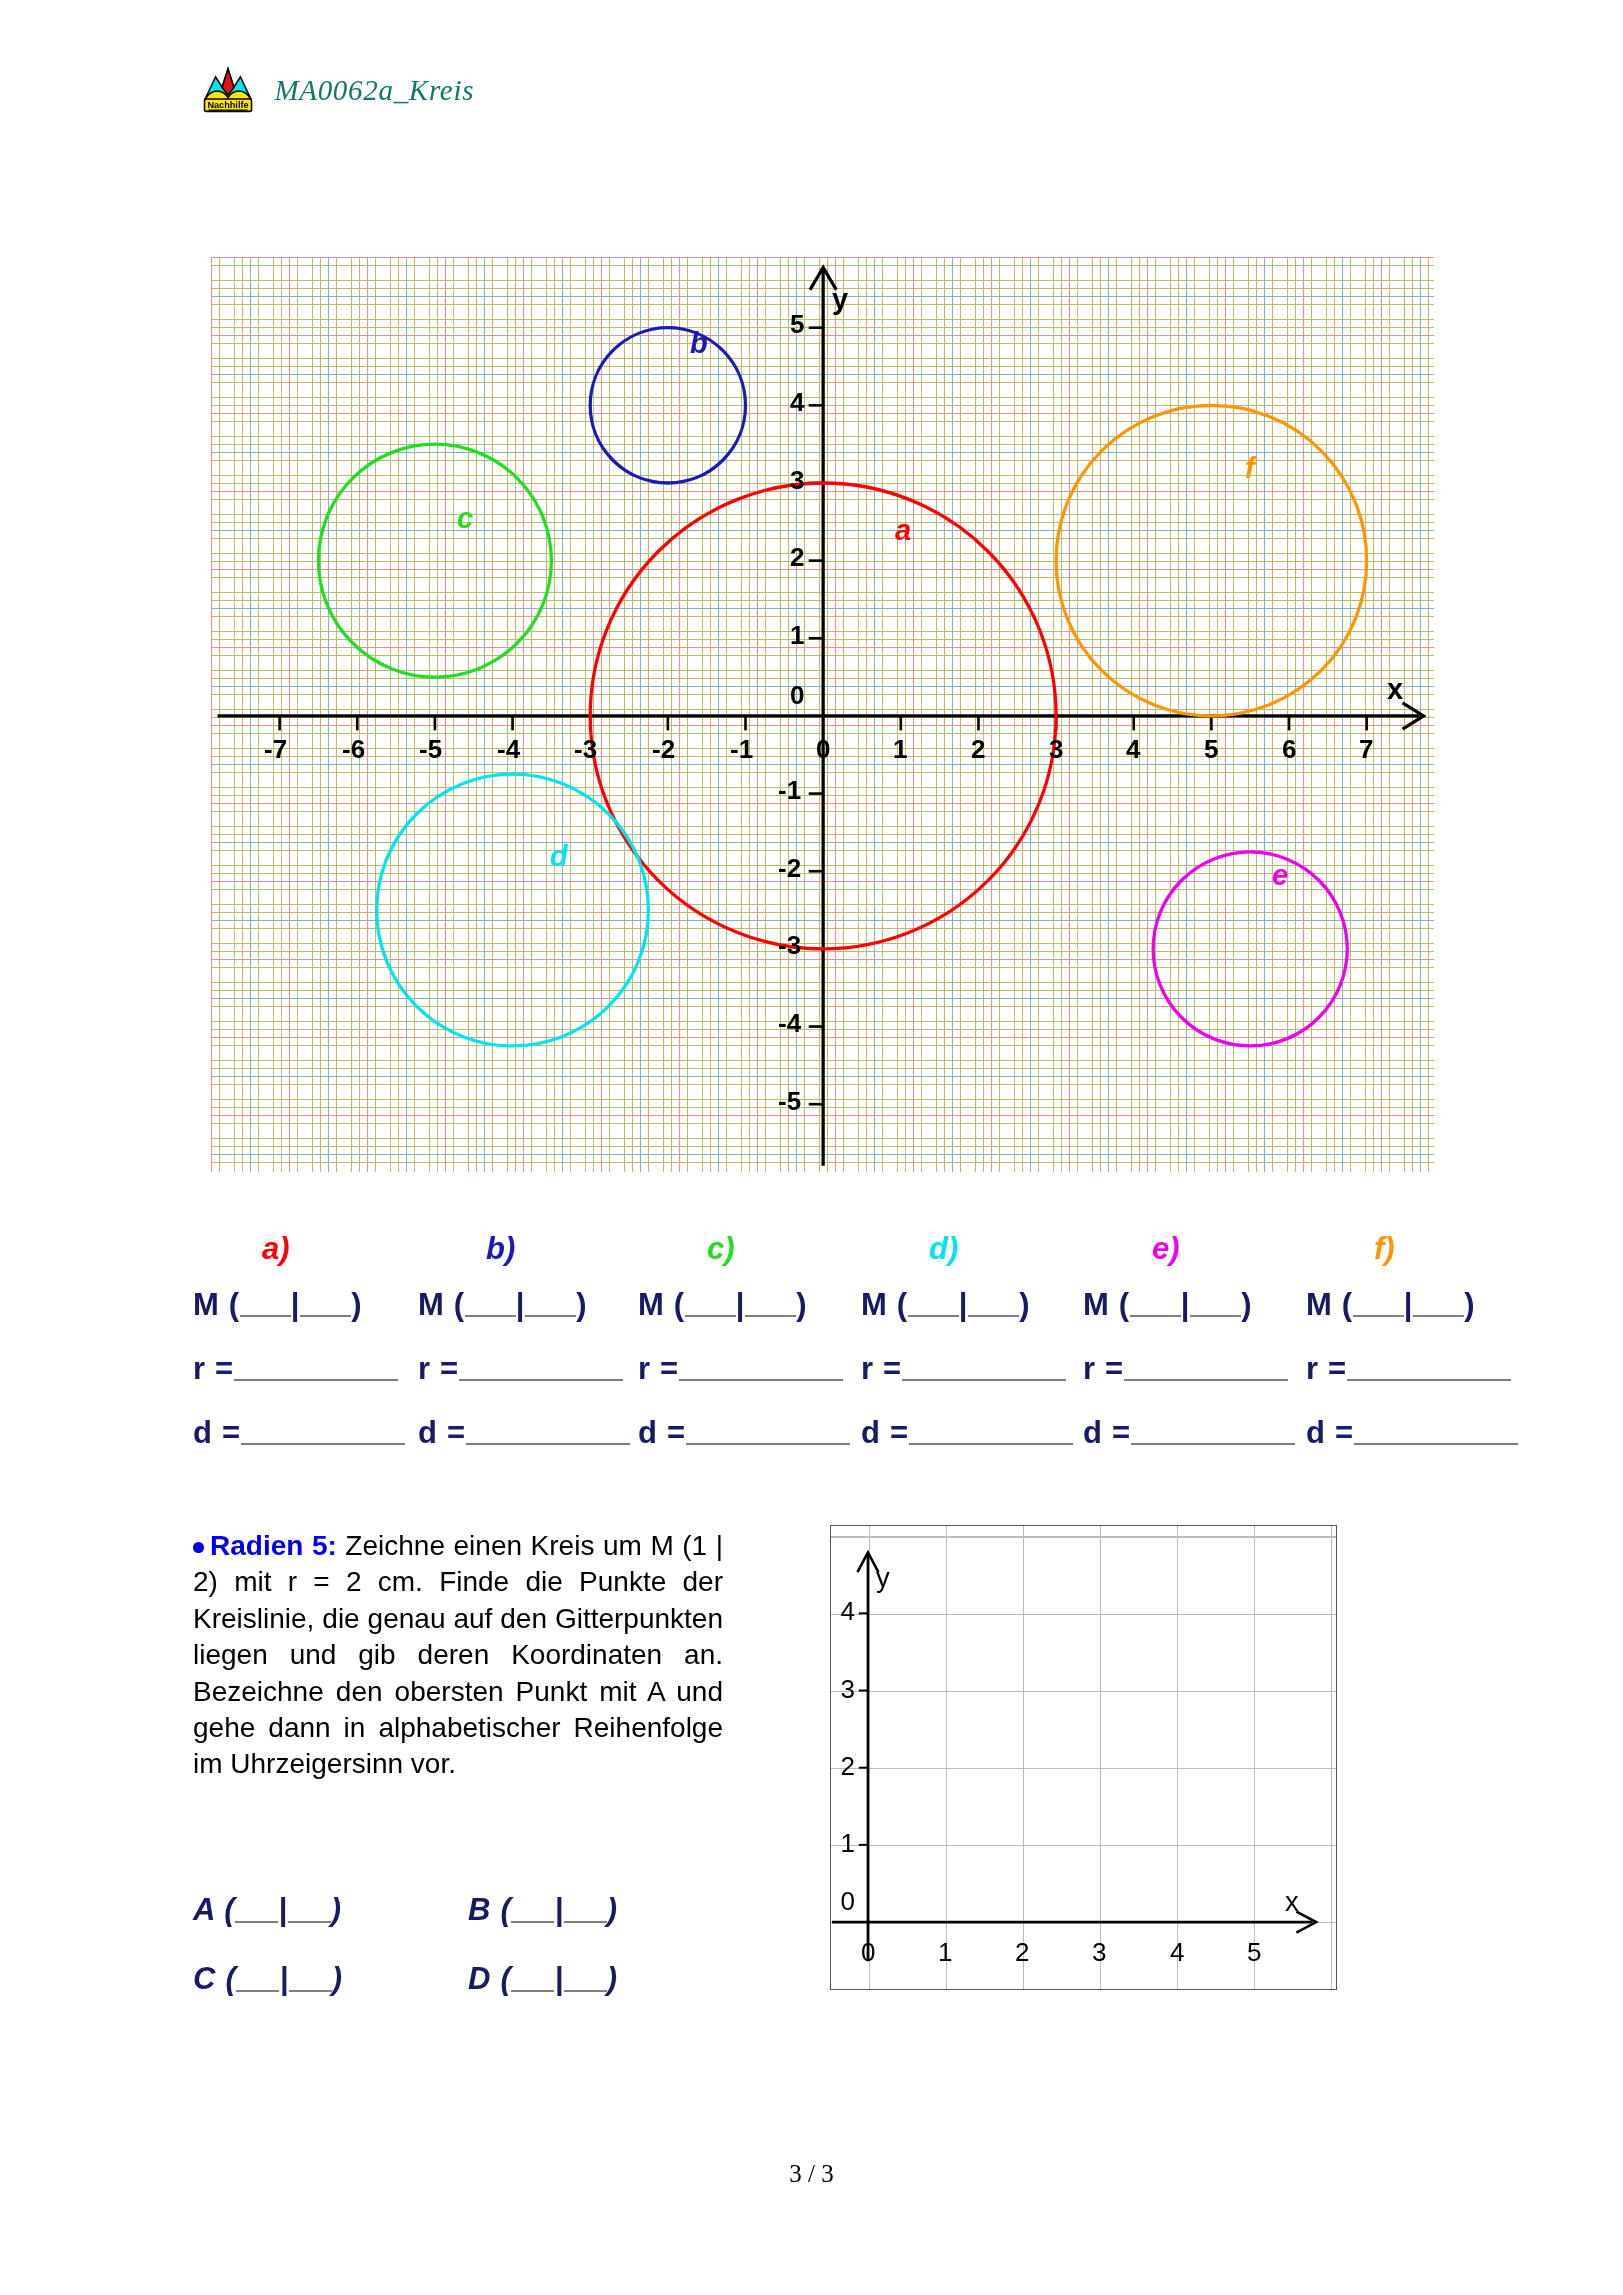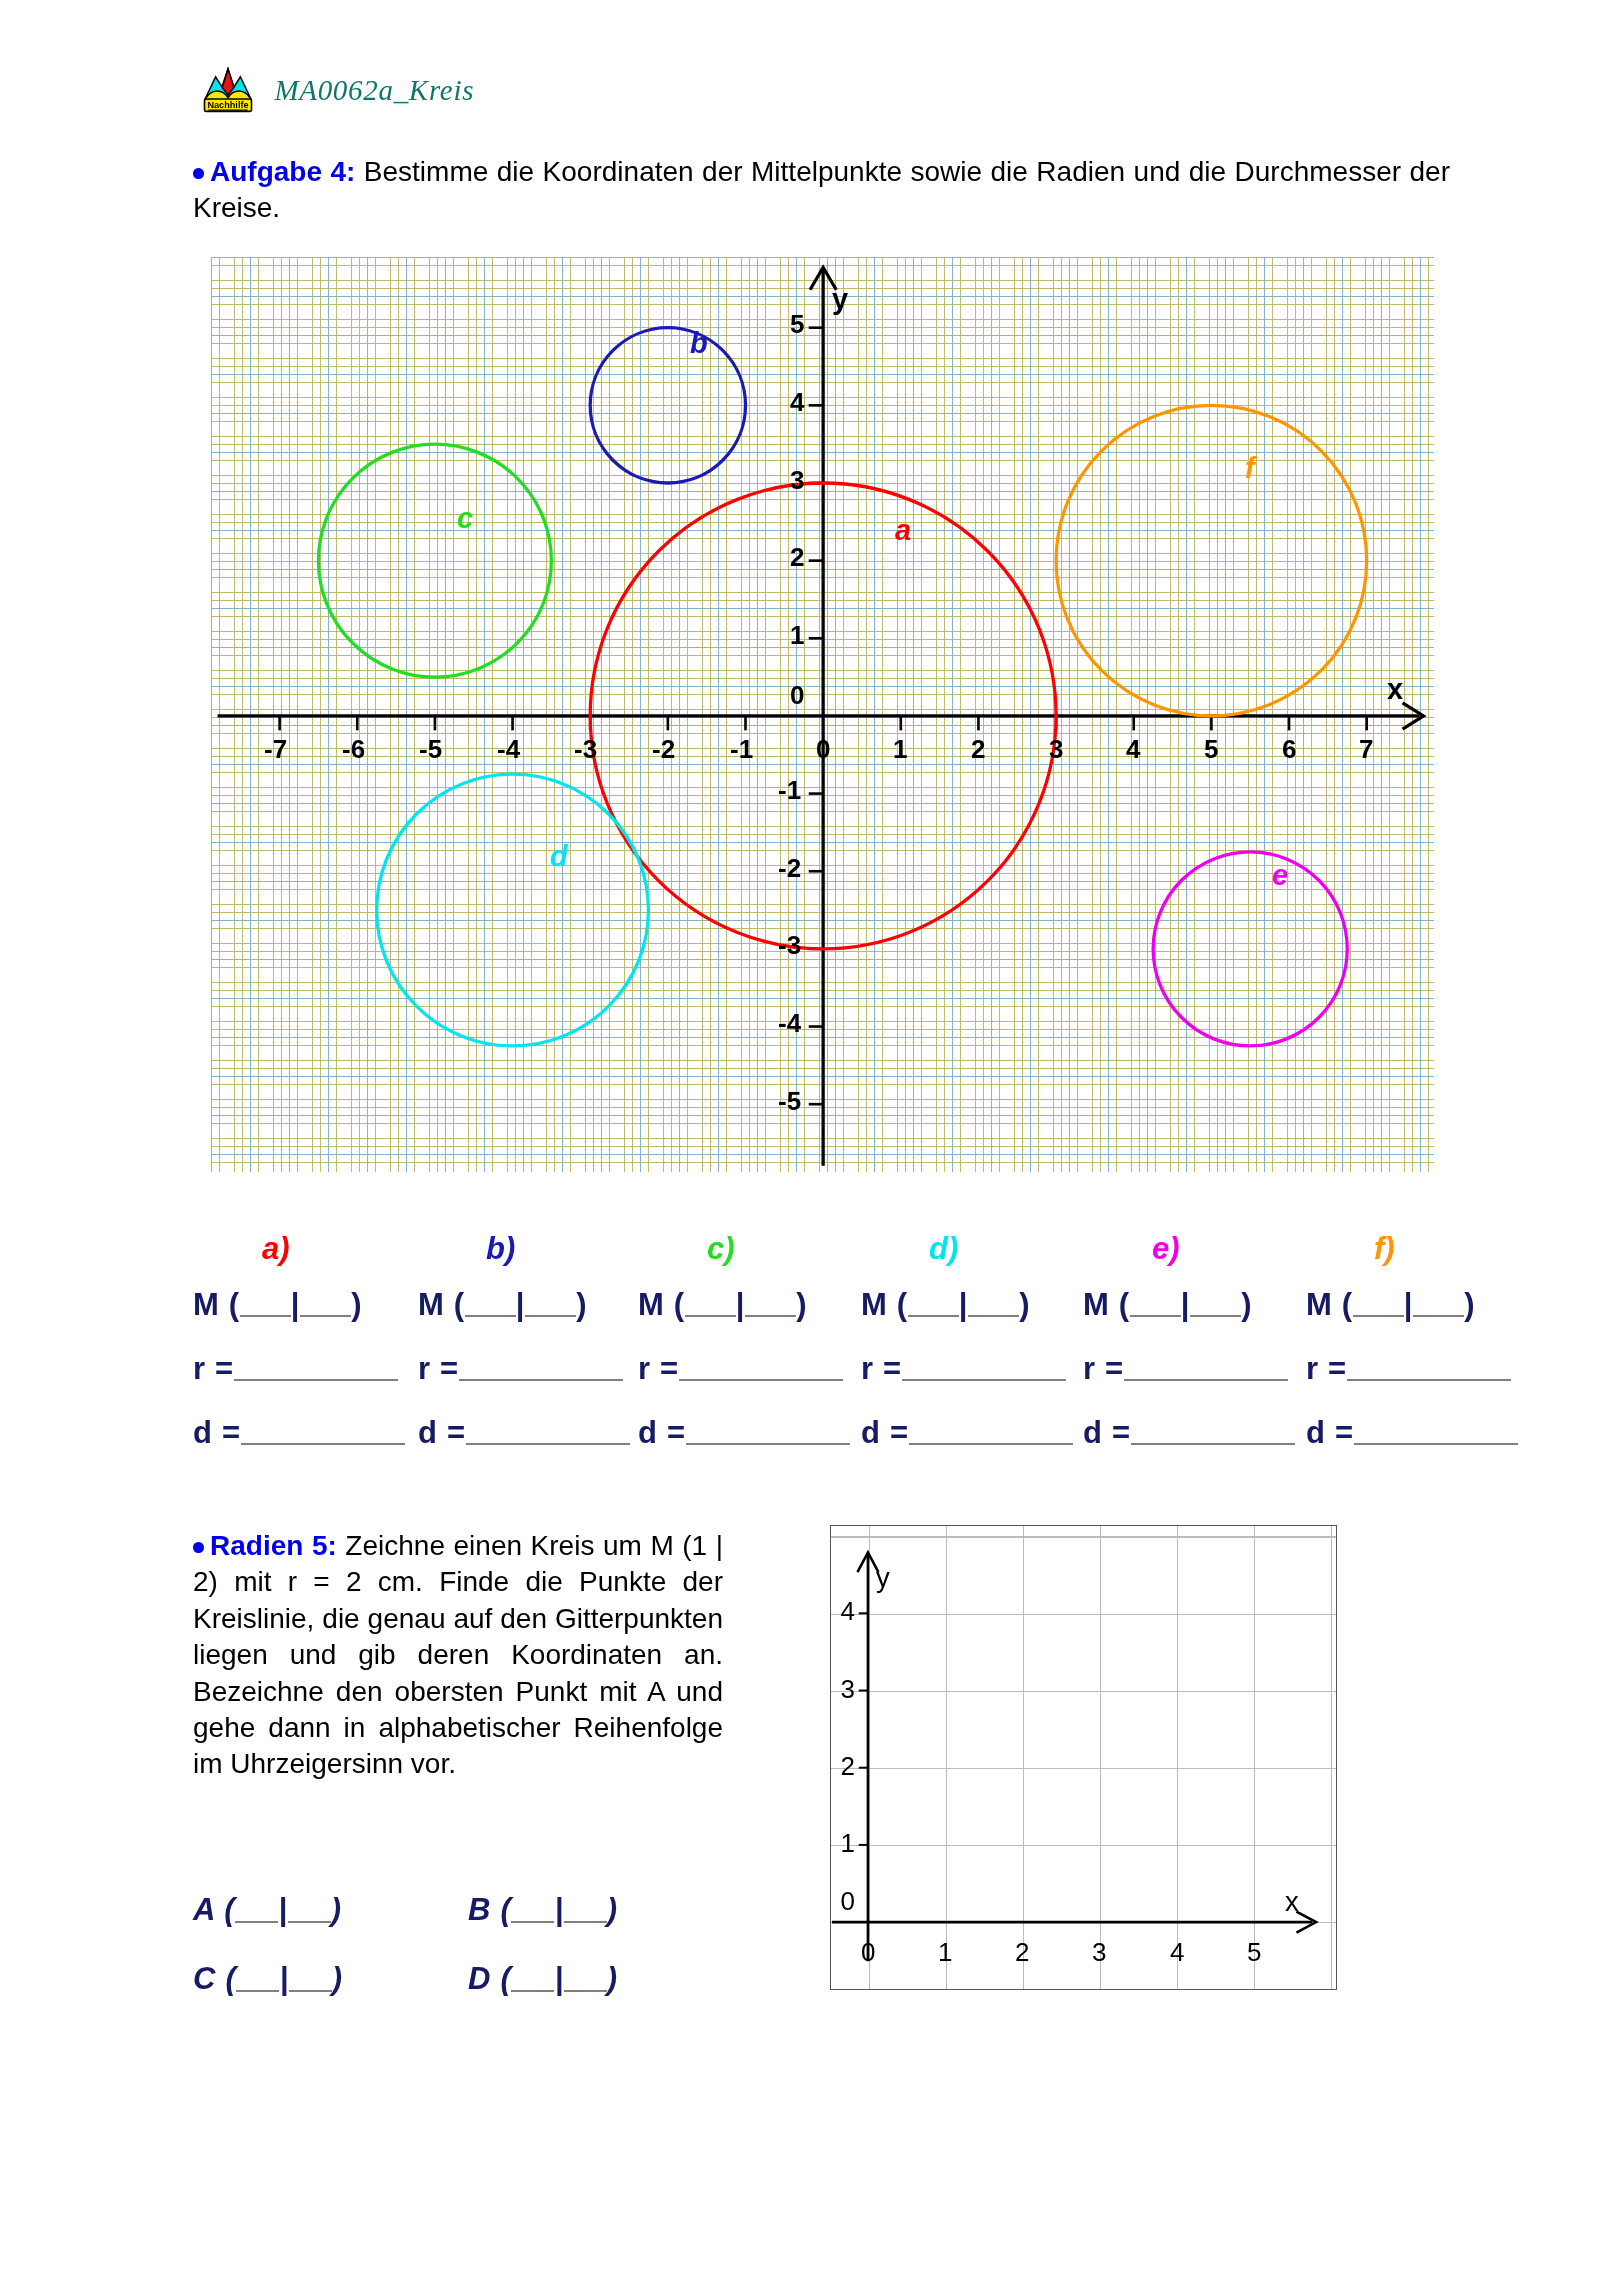--- a/index.html
+++ b/index.html
@@ -111,23 +111,20 @@
       <path d="M14 52 L30 18 L40 34 L49 6 L58 34 L68 18 L84 52 Z" fill="#00e5ee" stroke="#000" stroke-width="2.4"></path>
       <path d="M40 34 L49 6 L58 34 L49 46 Z" fill="#ee1111" stroke="#000" stroke-width="2.4"></path>
       <path d="M14 52 C24 36 40 36 49 50 C58 36 74 36 84 52 L84 62 L14 62 Z" fill="#ffe800" stroke="#000" stroke-width="2.4"></path>
       <rect x="13" y="52" width="72" height="19" rx="3" fill="#ffe800" stroke="#000" stroke-width="2.4"></rect>
       <text x="49" y="66.5" font-family="Liberation Sans, sans-serif" font-size="14" font-weight="bold" text-anchor="middle" fill="#000">Nachhilfe</text>
       <line x1="19" y1="69" x2="79" y2="69" stroke="#000" stroke-width="2"></line>
     </svg>
     <div class="doc-title">MA0062a_Kreis</div>
   </div>
 
-  <div class="task" id="task4">
-    <span class="bullet"></span><span class="task-lead">Aufgabe 4:</span><span> Bestimme die Koordinaten der Mittelpunkte sowie die Radien und die Durchmesser der Kreise.</span>
-  </div>
 
   <div class="plane-wrap">
     <div class="plane-grid">
       <div class="grid-fine"></div>
       <div class="grid-mid"></div>
       <div class="grid-bold"></div>
     </div>
     <svg class="plane-svg" id="plane-svg" viewBox="0 0 1868 1398">
         <line x1="10" y1="701" x2="1846" y2="701" stroke="#000" stroke-width="5"></line>
         <polyline points="1820,681 1852,701 1820,721" fill="none" stroke="#000" stroke-width="5"></polyline>
@@ -274,15 +271,16 @@
       <div class="abcd-row">
         <div class="abcd-cell" style="left: 0px;">A (<span class="blank b-small"></span>|<span class="blank b-small"></span>)</div>
         <div class="abcd-cell" style="left: 275px;">B (<span class="blank b-small"></span>|<span class="blank b-small"></span>)</div>
       </div>
       <div class="abcd-row">
         <div class="abcd-cell" style="left: 0px;">C (<span class="blank b-small"></span>|<span class="blank b-small"></span>)</div>
         <div class="abcd-cell" style="left: 275px;">D (<span class="blank b-small"></span>|<span class="blank b-small"></span>)</div>
       </div>
     </div>
 
+  <div class="footer">3 / 3</div>
 
 </div>
 
 
 </body></html>

